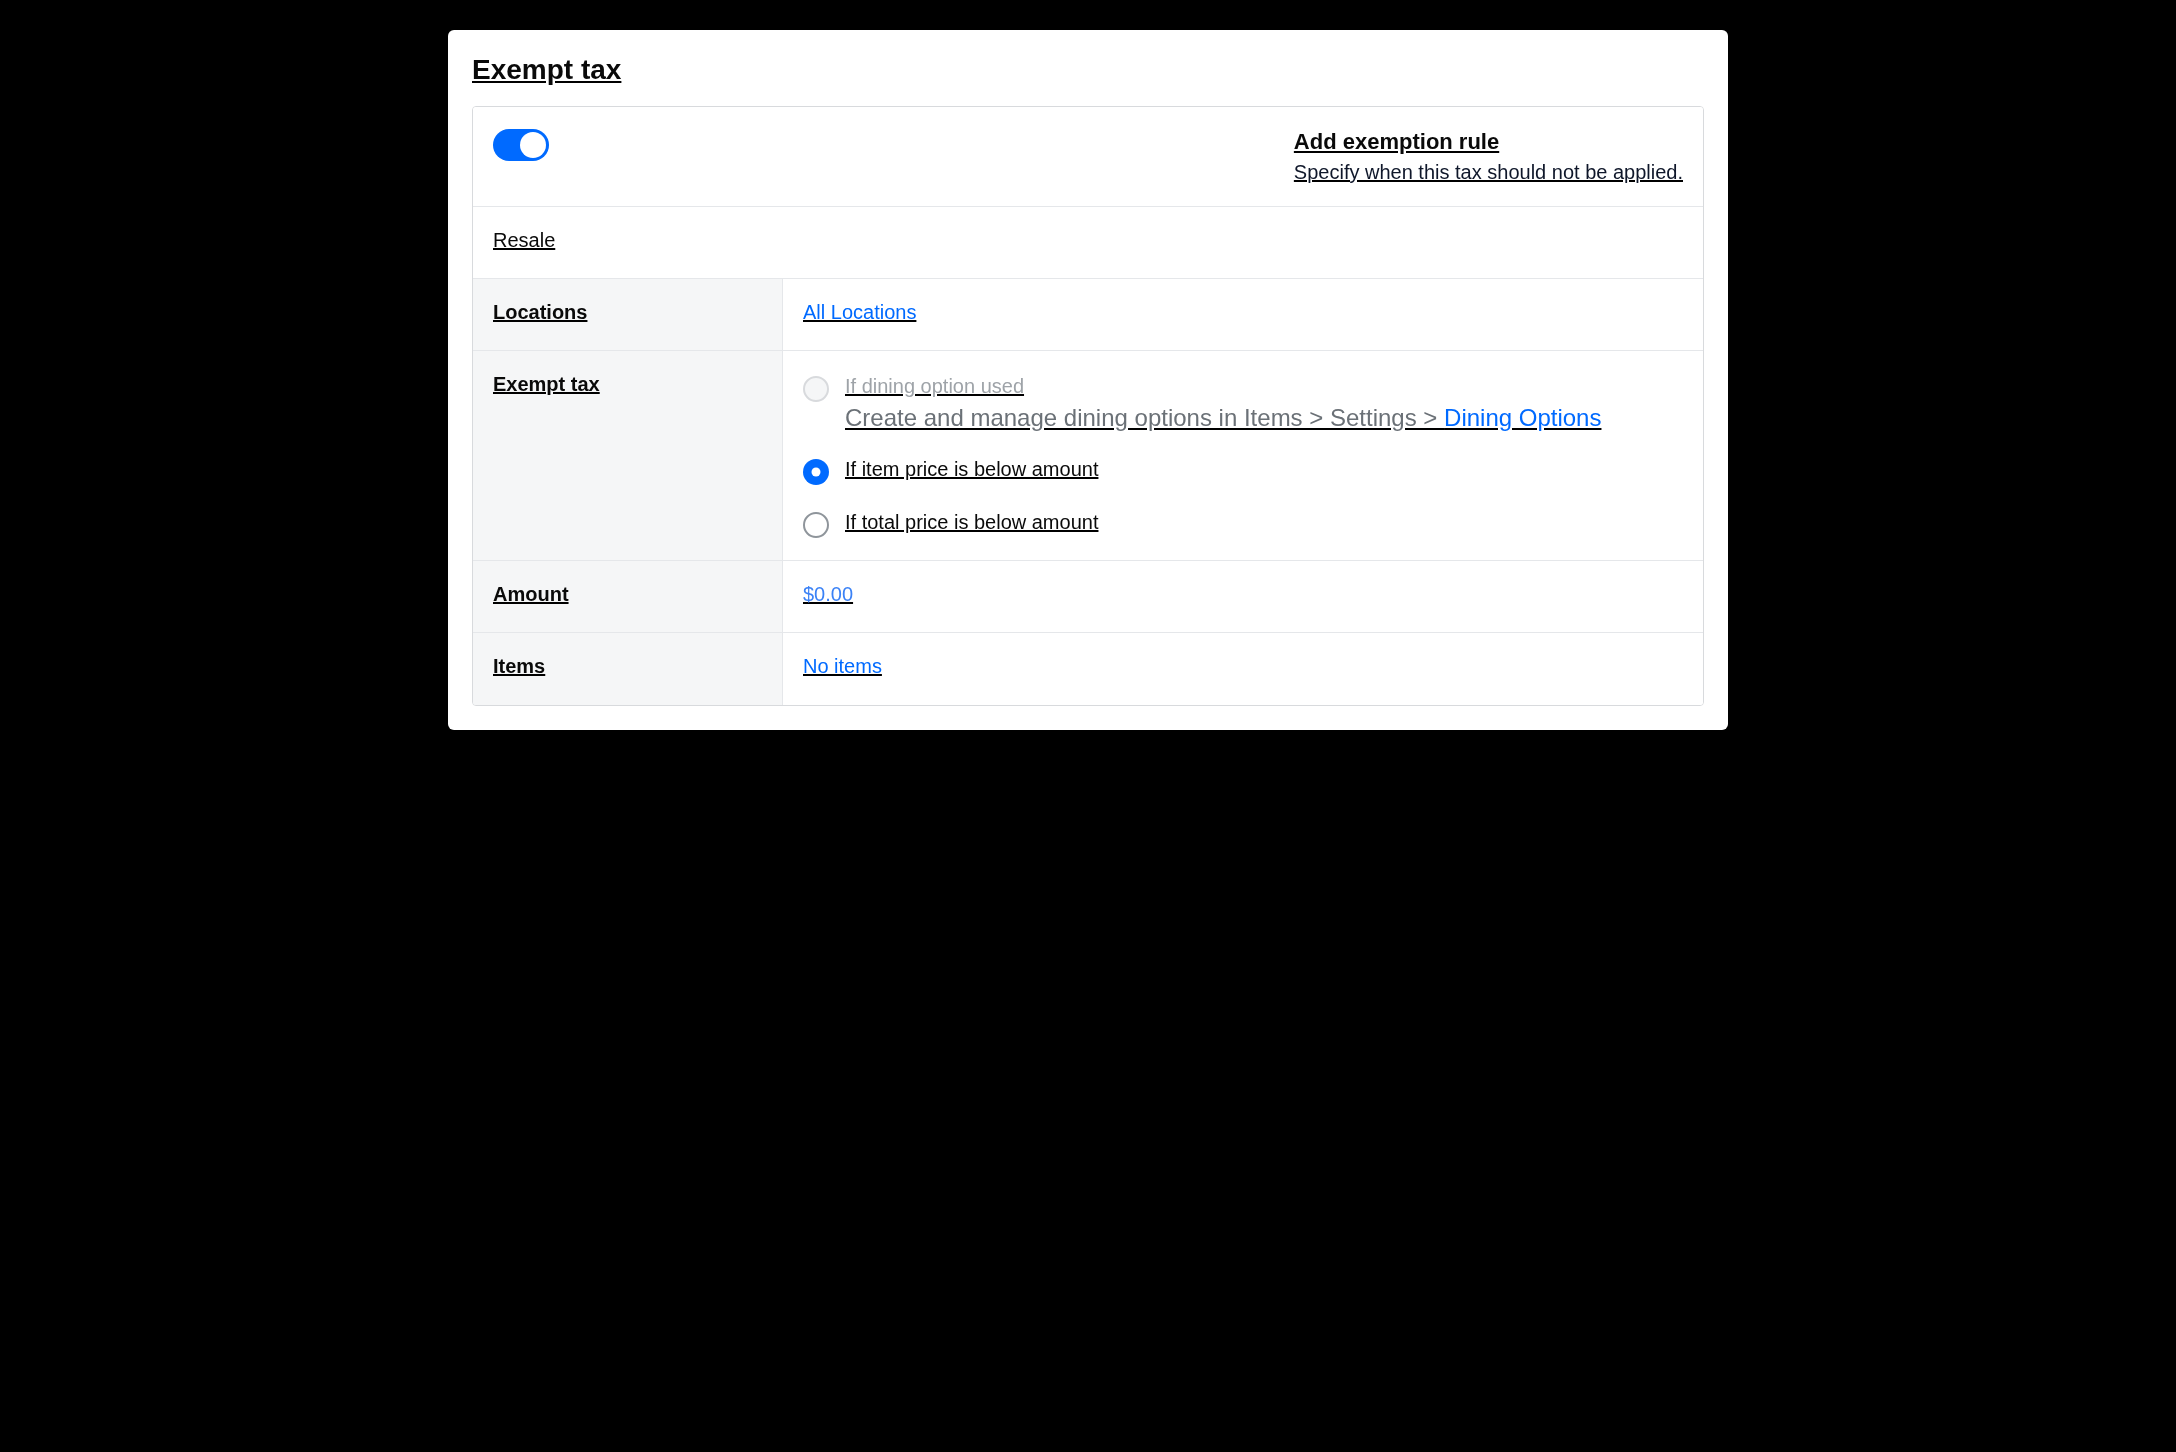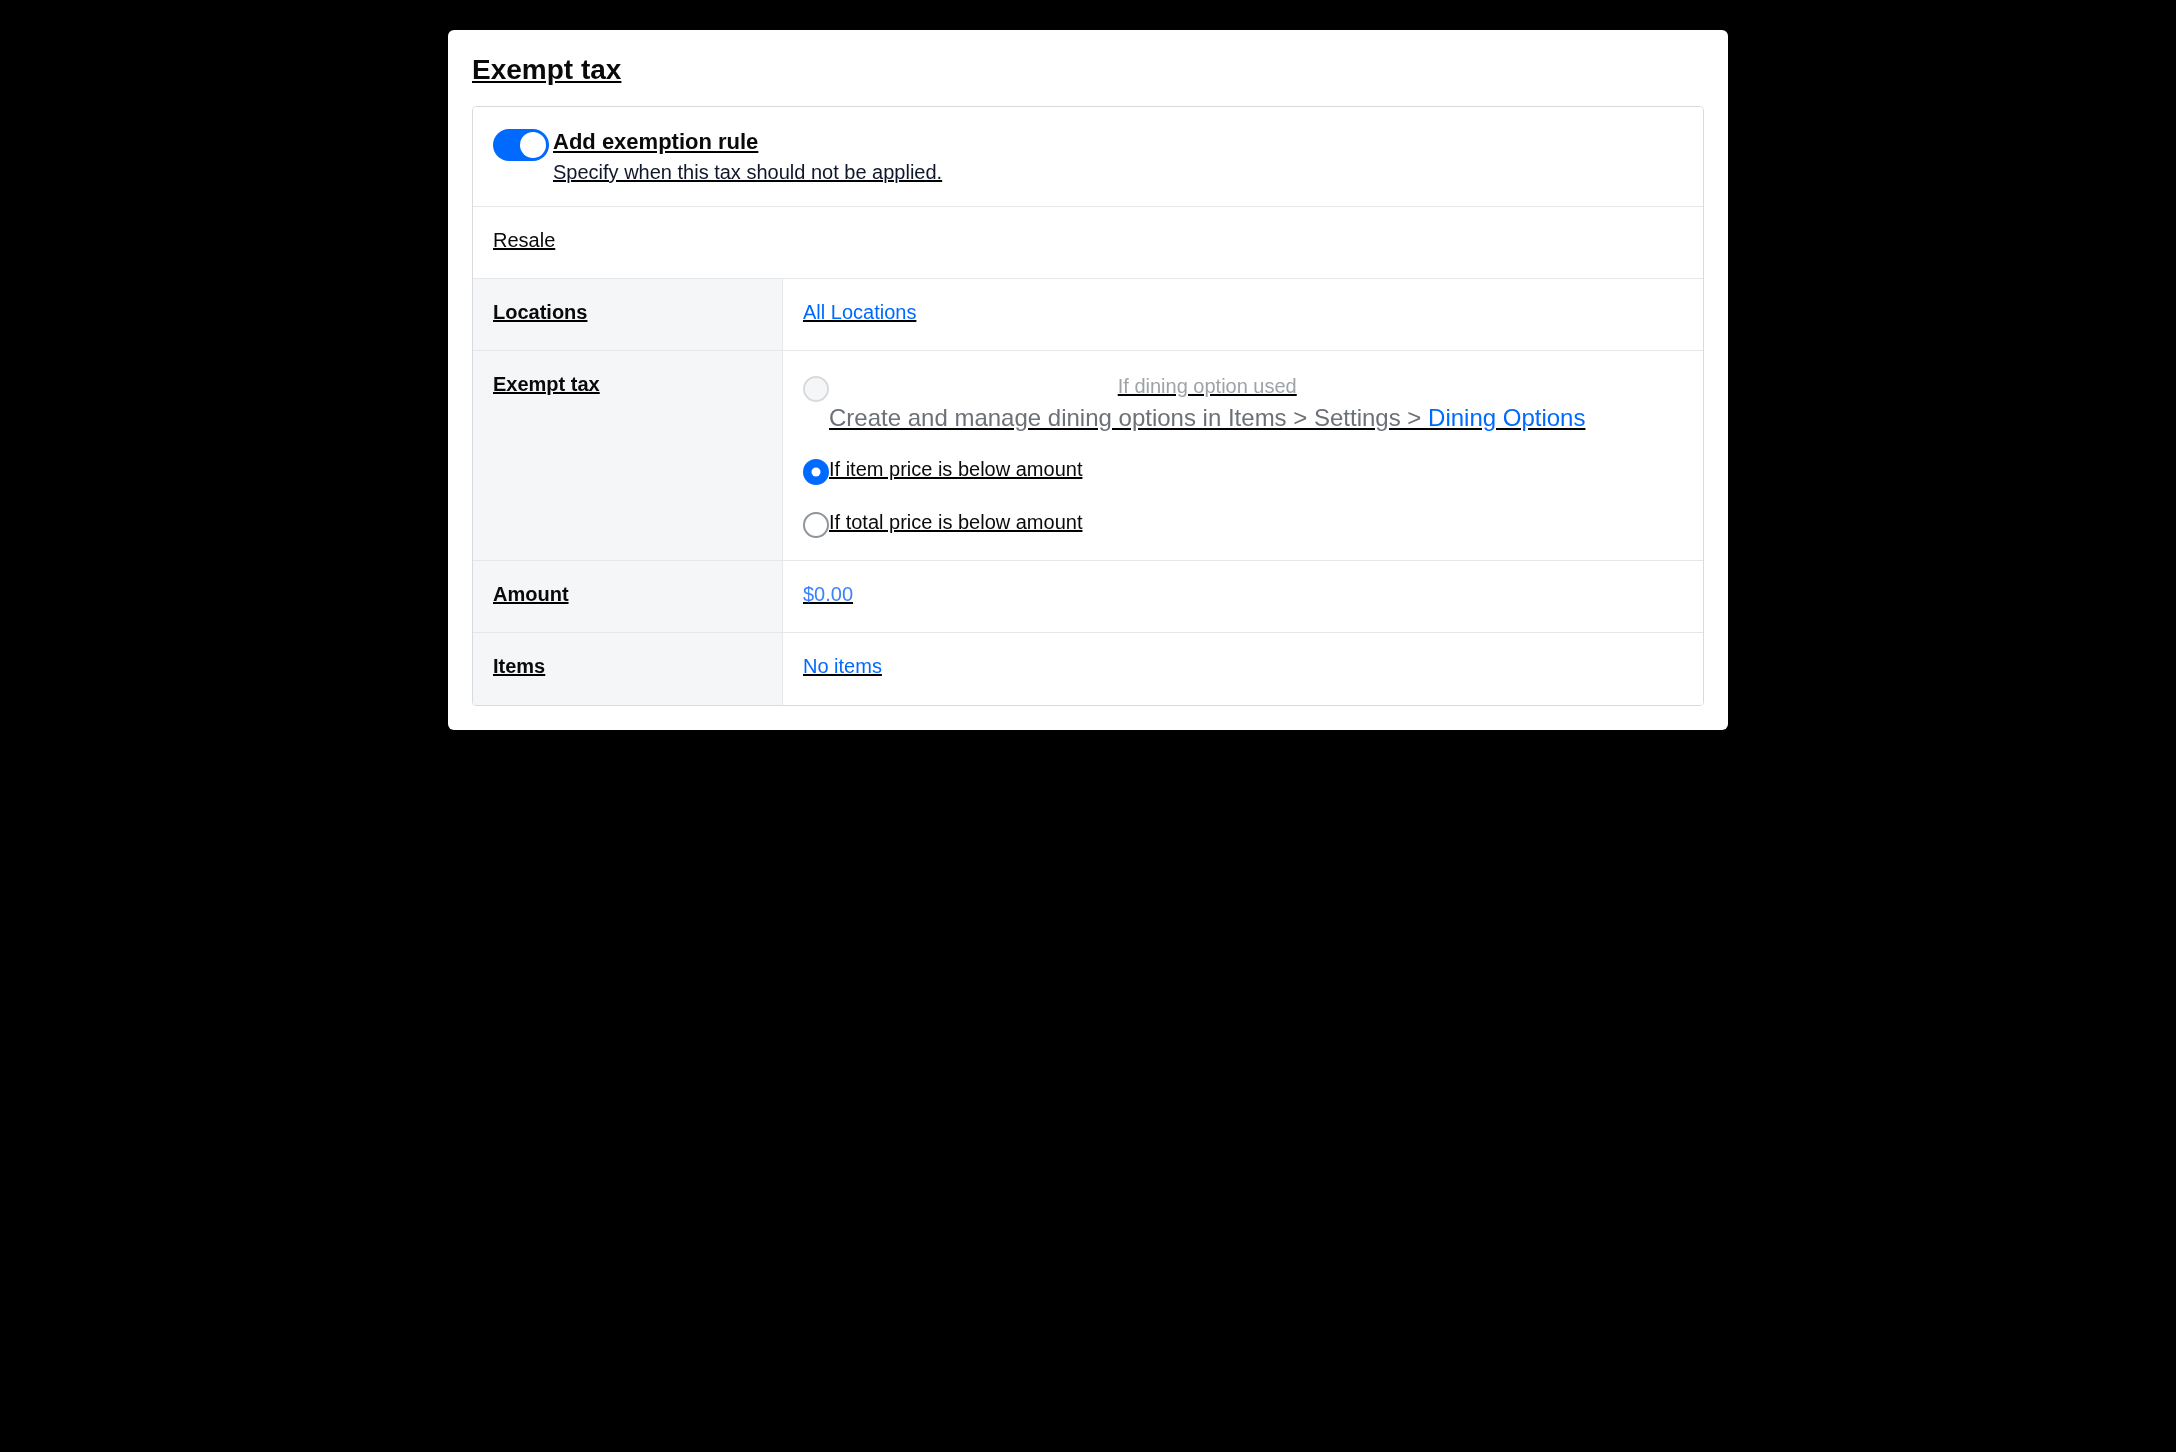--- a/index.html
+++ b/index.html
@@ -35,20 +35,21 @@
       border-radius: 4px;
       overflow: hidden;
     }
     .section-header {
       display: flex;
       align-items: flex-start;
       padding: 22px 20px;
       border-bottom: 1px solid #e5e7ea;
       gap: 4px;
       background: #fff;
+      justify-content: space-between;
     }
     .toggle {
       position: relative;
       width: 56px;
       height: 32px;
       background: #006aff;
       border-radius: 999px;
       flex-shrink: 0;
       cursor: pointer;
     }
@@ -108,21 +109,21 @@
     }
     .radio-group {
       display: flex;
       flex-direction: column;
       gap: 26px;
       padding-top: 2px;
     }
     .radio-item {
       display: flex;
       align-items: flex-start;
-      text-align: center;
+      gap: 16px;
     }
     .radio-control {
       width: 26px;
       height: 26px;
       border-radius: 50%;
       flex-shrink: 0;
       margin-top: 1px;
       position: relative;
       cursor: pointer;
     }

